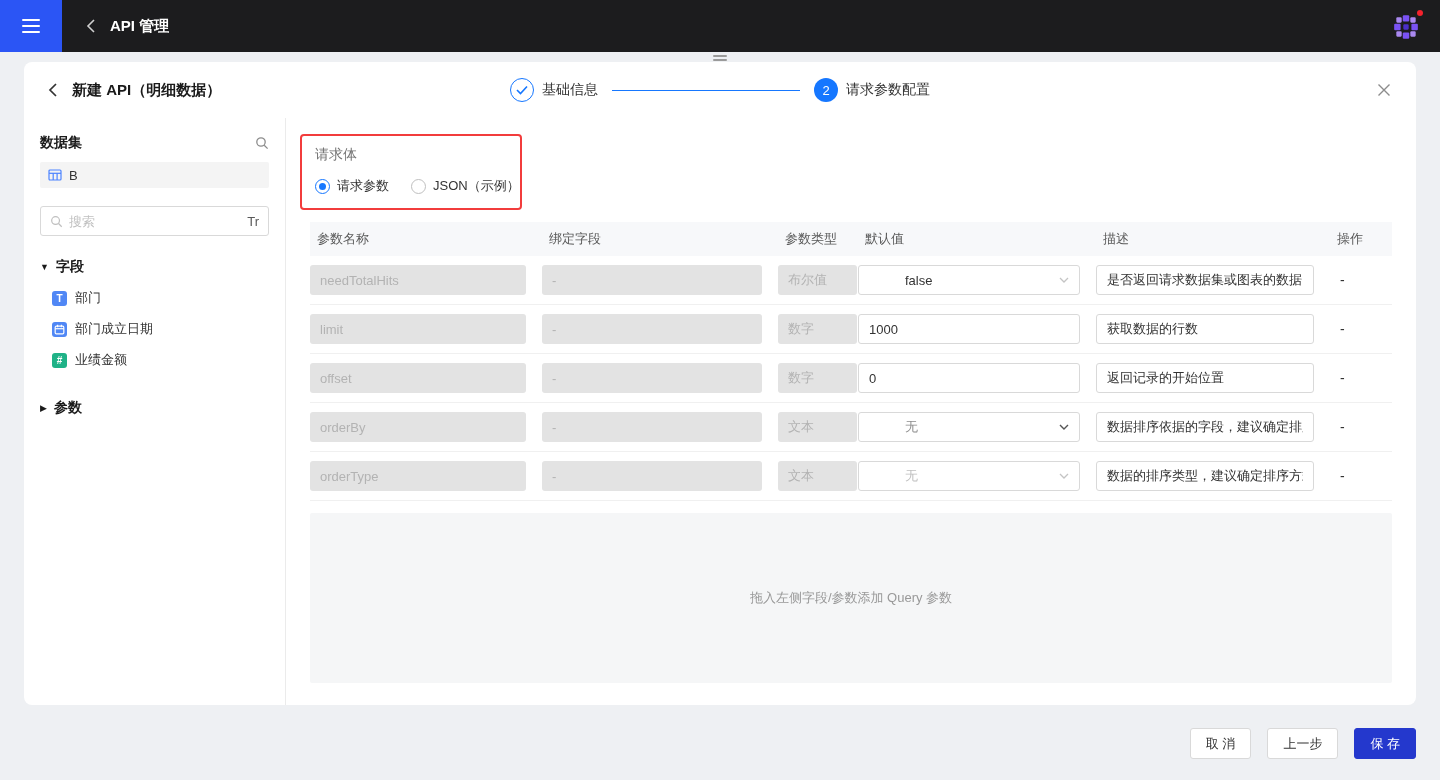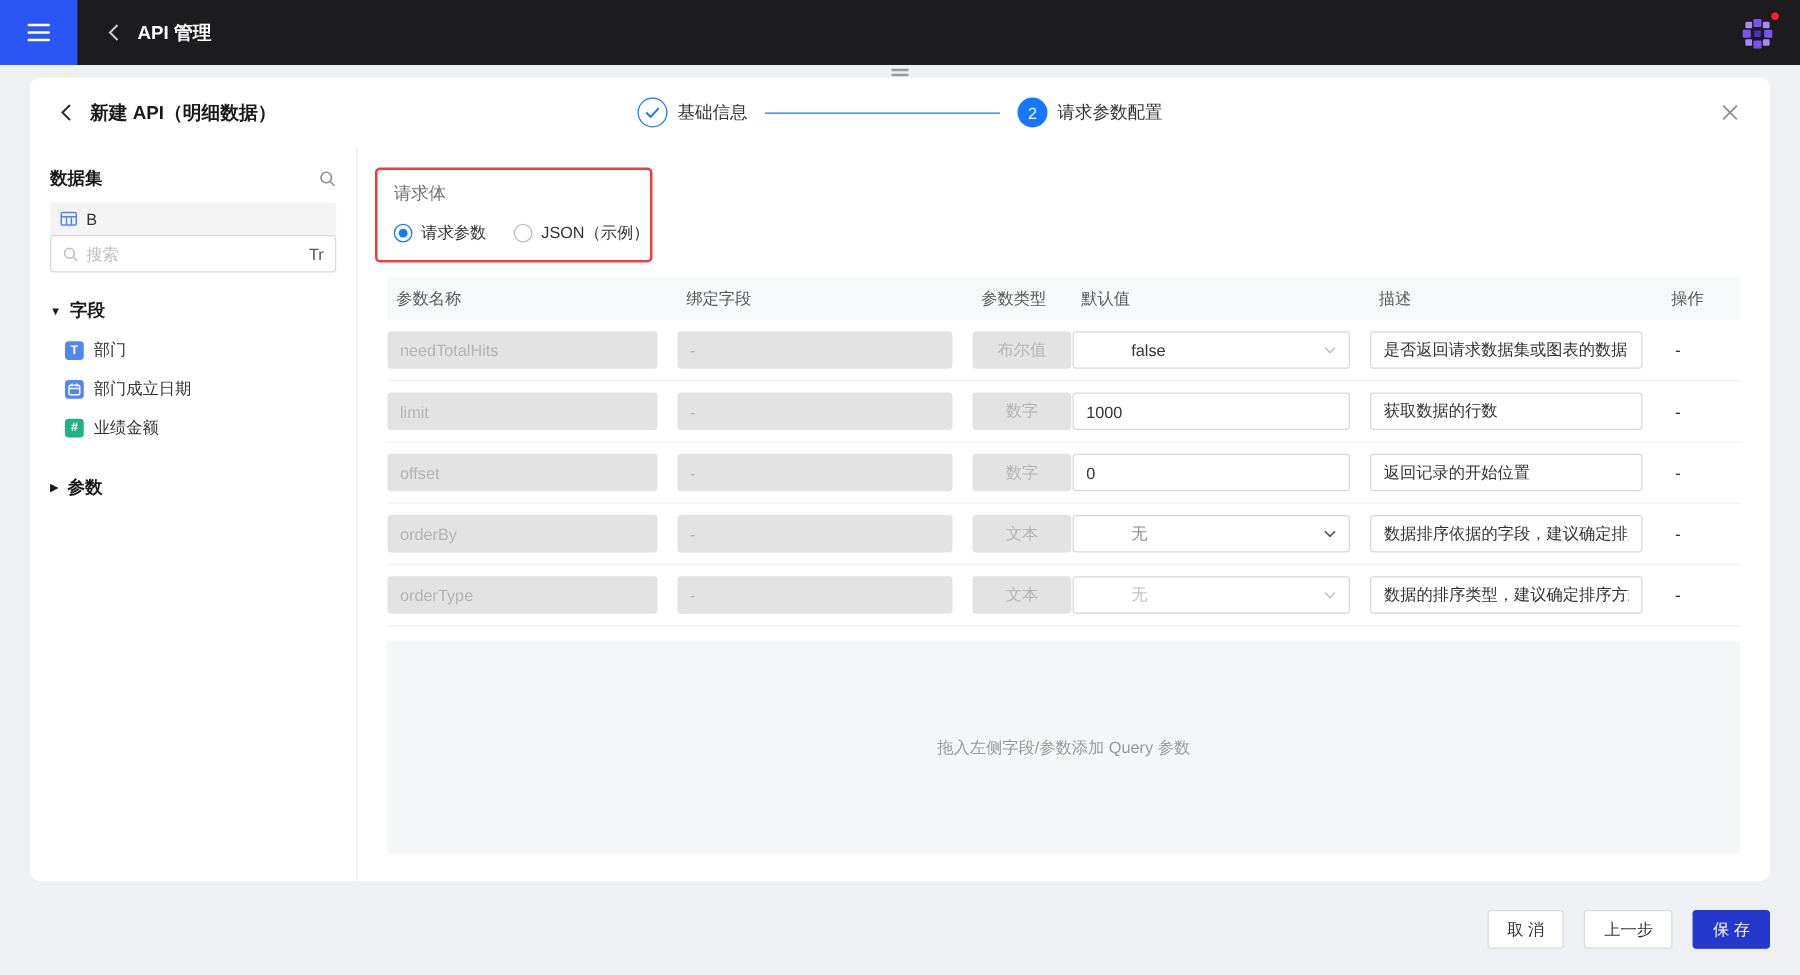--- a/index.html
+++ b/index.html
@@ -34,21 +34,21 @@
   .close-btn { position:absolute; right:24px; top:50%; transform:translateY(-50%); cursor:pointer; }
 
   .panel-body { display:flex; height:587px; }
 
   
   .sidebar { width:262px; flex:none; border-right:1px solid #ebebeb; padding:16px 16px 0 16px; }
   .ds-header { display:flex; align-items:center; justify-content:space-between; }
   .ds-title { font-size:14px; font-weight:bold; color:#1a1a1a; }
   .ds-item { margin-top:10px; height:26px; background:#f4f4f4; border-radius:2px; display:flex; align-items:center; gap:7px; padding:0 8px; cursor:pointer; }
   .ds-name { font-size:13px; color:#333; }
-  .search-box { height:30px; border:1px solid #d9d9d9; border-radius:3px; display:flex; align-items:center; gap:6px; padding:0 9px; background:#fff; }
+  .search-box { margin-top:18px; height:30px; border:1px solid #d9d9d9; border-radius:3px; display:flex; align-items:center; gap:6px; padding:0 9px; background:#fff; }
   .search-box input { flex:1; border:none; outline:none; font-size:13px; color:#333; min-width:0; background:transparent; font-family:inherit; }
   .search-box input::placeholder { color:#bfbfbf; }
   .tr-icon { color:#595959; font-size:13px; cursor:pointer; }
   .section { margin-top:22px; display:flex; align-items:center; gap:7px; cursor:pointer; }
   .caret { font-size:9px; color:#1a1a1a; }
   .sec-label { font-size:14px; font-weight:bold; color:#1a1a1a; }
   .field-item { margin-top:13px; margin-left:12px; display:flex; align-items:center; gap:8px; cursor:pointer; }
   .f-icon { width:15px; height:15px; border-radius:3px; display:flex; align-items:center; justify-content:center; color:#fff; font-size:10px; font-weight:bold; flex:none; }
   .f-icon.blue { background:#5087f5; }
   .f-icon.green { background:#1fb287; }
@@ -65,21 +65,21 @@
   .r-circle.checked { border-color:#1677ff; }
   .r-circle.checked::after { content:""; position:absolute; inset:3px; border-radius:50%; background:#1677ff; }
   .r-label { font-size:13px; color:#333; }
 
   .t-head, .t-row { display:grid; grid-template-columns:232px 236px 80px 238px 234px 1fr; align-items:center; }
   .t-head { margin-top:12px; height:34px; background:#f7f8fa; color:#595959; font-size:13px; }
   .t-head .hcell { padding-left:7px; }
   .t-row { height:49px; border-bottom:1px solid #f0f0f0; background:#fff; }
   .inp { height:30px; border-radius:3px; font-size:13px; padding:0 10px; width:calc(100% - 16px); font-family:inherit; }
   .inp.disabled { background:#e3e3e3; border:none; color:#b3b3b3; }
-  .inp.type { width:79px;text-align:center; }
+  .inp.type { width:79px; }
   .inp.editable { background:#fff; border:1px solid #d9d9d9; color:#333; outline:none; }
   .select { width:calc(100% - 16px); height:30px; border:1px solid #d9d9d9; border-radius:3px; background:#fff; display:flex; align-items:center; justify-content:space-between; padding:0 10px; cursor:pointer; }
   .select .val { font-size:13px;margin-left:36px; }
   .val-dark { color:#333; }
   .val-gray { color:#8c8c8c; }
   .val-light { color:#bfbfbf; }
   .chev-light { color:#c4c4c4; }
   .chev-dark { color:#555; }
   .action { padding-left:10px; font-size:14px; color:#333; }
 

